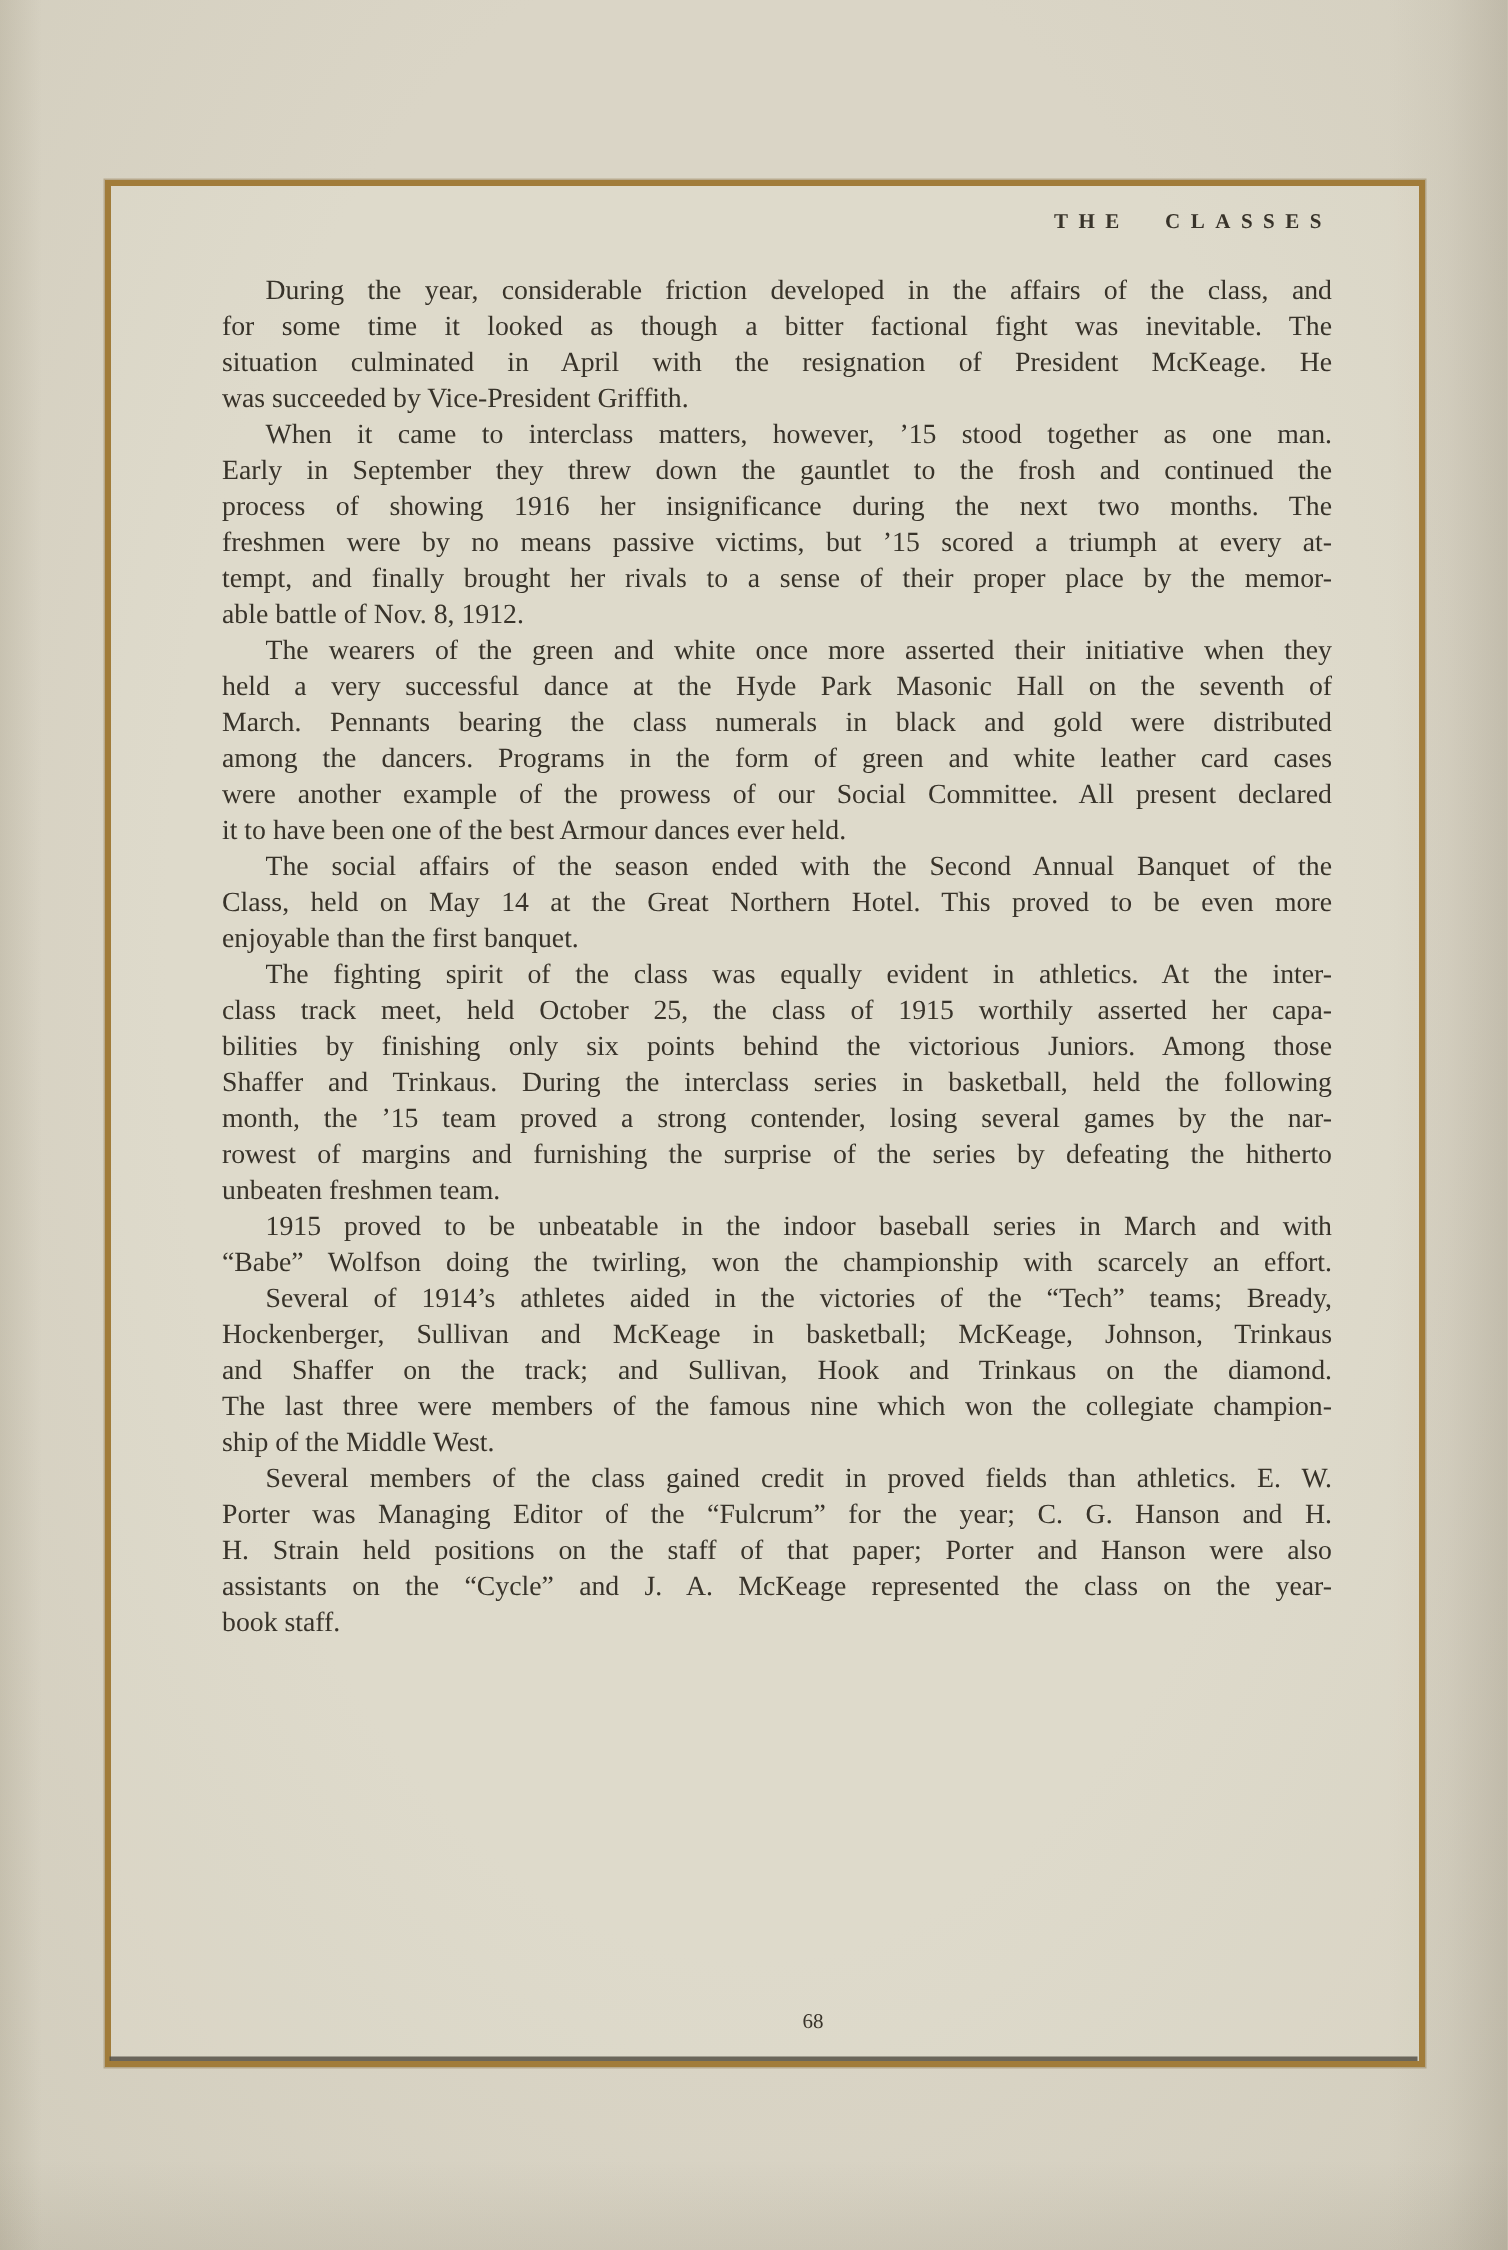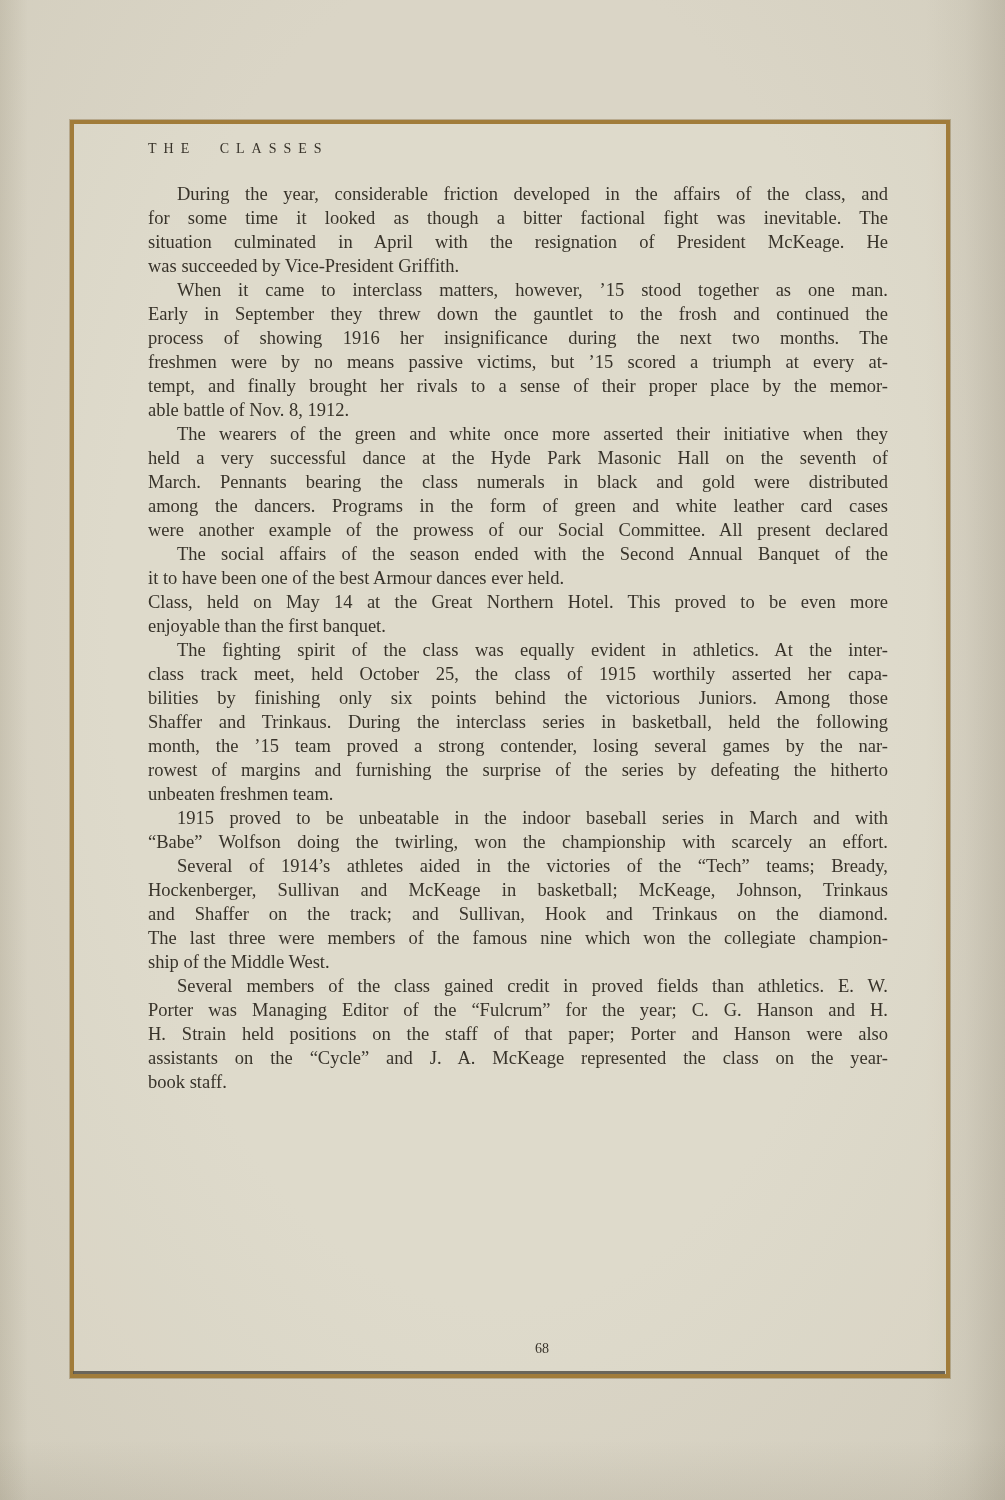--- a/index.html
+++ b/index.html
@@ -40,23 +40,23 @@
     position:absolute;
     left:-1px; bottom:0;
     width:100%; height:3px;
     background:var(--shadow-line);
     opacity:.85;
   }
   .page-header{
     position:absolute;
     left:148px; top:141px;
     width:740px;
-    text-align:left;
+    text-align:right;
     font-size:14px;
-    font-weight:normal;
+    font-weight:bold;
     letter-spacing:7px;
     word-spacing:13px;
     color:var(--ink);
   }
   .article{
     position:absolute;
     left:148px; top:182px;
     width:740px;
     color:var(--ink);
     font-size:18.5px;
@@ -108,22 +108,22 @@
       <div class="line">Early in September they threw down the gauntlet to the frosh and continued the</div>
       <div class="line">process of showing 1916 her insignificance during the next two months. The</div>
       <div class="line">freshmen were by no means passive victims, but ’15 scored a triumph at every at-</div>
       <div class="line">tempt, and finally brought her rivals to a sense of their proper place by the memor-</div>
       <div class="line last">able battle of Nov. 8, 1912.</div>
       <div class="line first">The wearers of the green and white once more asserted their initiative when they</div>
       <div class="line">held a very successful dance at the Hyde Park Masonic Hall on the seventh of</div>
       <div class="line">March. Pennants bearing the class numerals in black and gold were distributed</div>
       <div class="line">among the dancers. Programs in the form of green and white leather card cases</div>
       <div class="line">were another example of the prowess of our Social Committee. All present declared</div>
+      <div class="line last">it to have been one of the best Armour dances ever held.</div>
       <div class="line first">The social affairs of the season ended with the Second Annual Banquet of the</div>
-      <div class="line last">it to have been one of the best Armour dances ever held.</div>
       <div class="line">Class, held on May 14 at the Great Northern Hotel. This proved to be even more</div>
       <div class="line last">enjoyable than the first banquet.</div>
       <div class="line first">The fighting spirit of the class was equally evident in athletics. At the inter-</div>
       <div class="line">class track meet, held October 25, the class of 1915 worthily asserted her capa-</div>
       <div class="line">bilities by finishing only six points behind the victorious Juniors. Among those</div>
       <div class="line">Shaffer and Trinkaus. During the interclass series in basketball, held the following</div>
       <div class="line">month, the ’15 team proved a strong contender, losing several games by the nar-</div>
       <div class="line">rowest of margins and furnishing the surprise of the series by defeating the hitherto</div>
       <div class="line last">unbeaten freshmen team.</div>
       <div class="line first">1915 proved to be unbeatable in the indoor baseball series in March and with</div>

